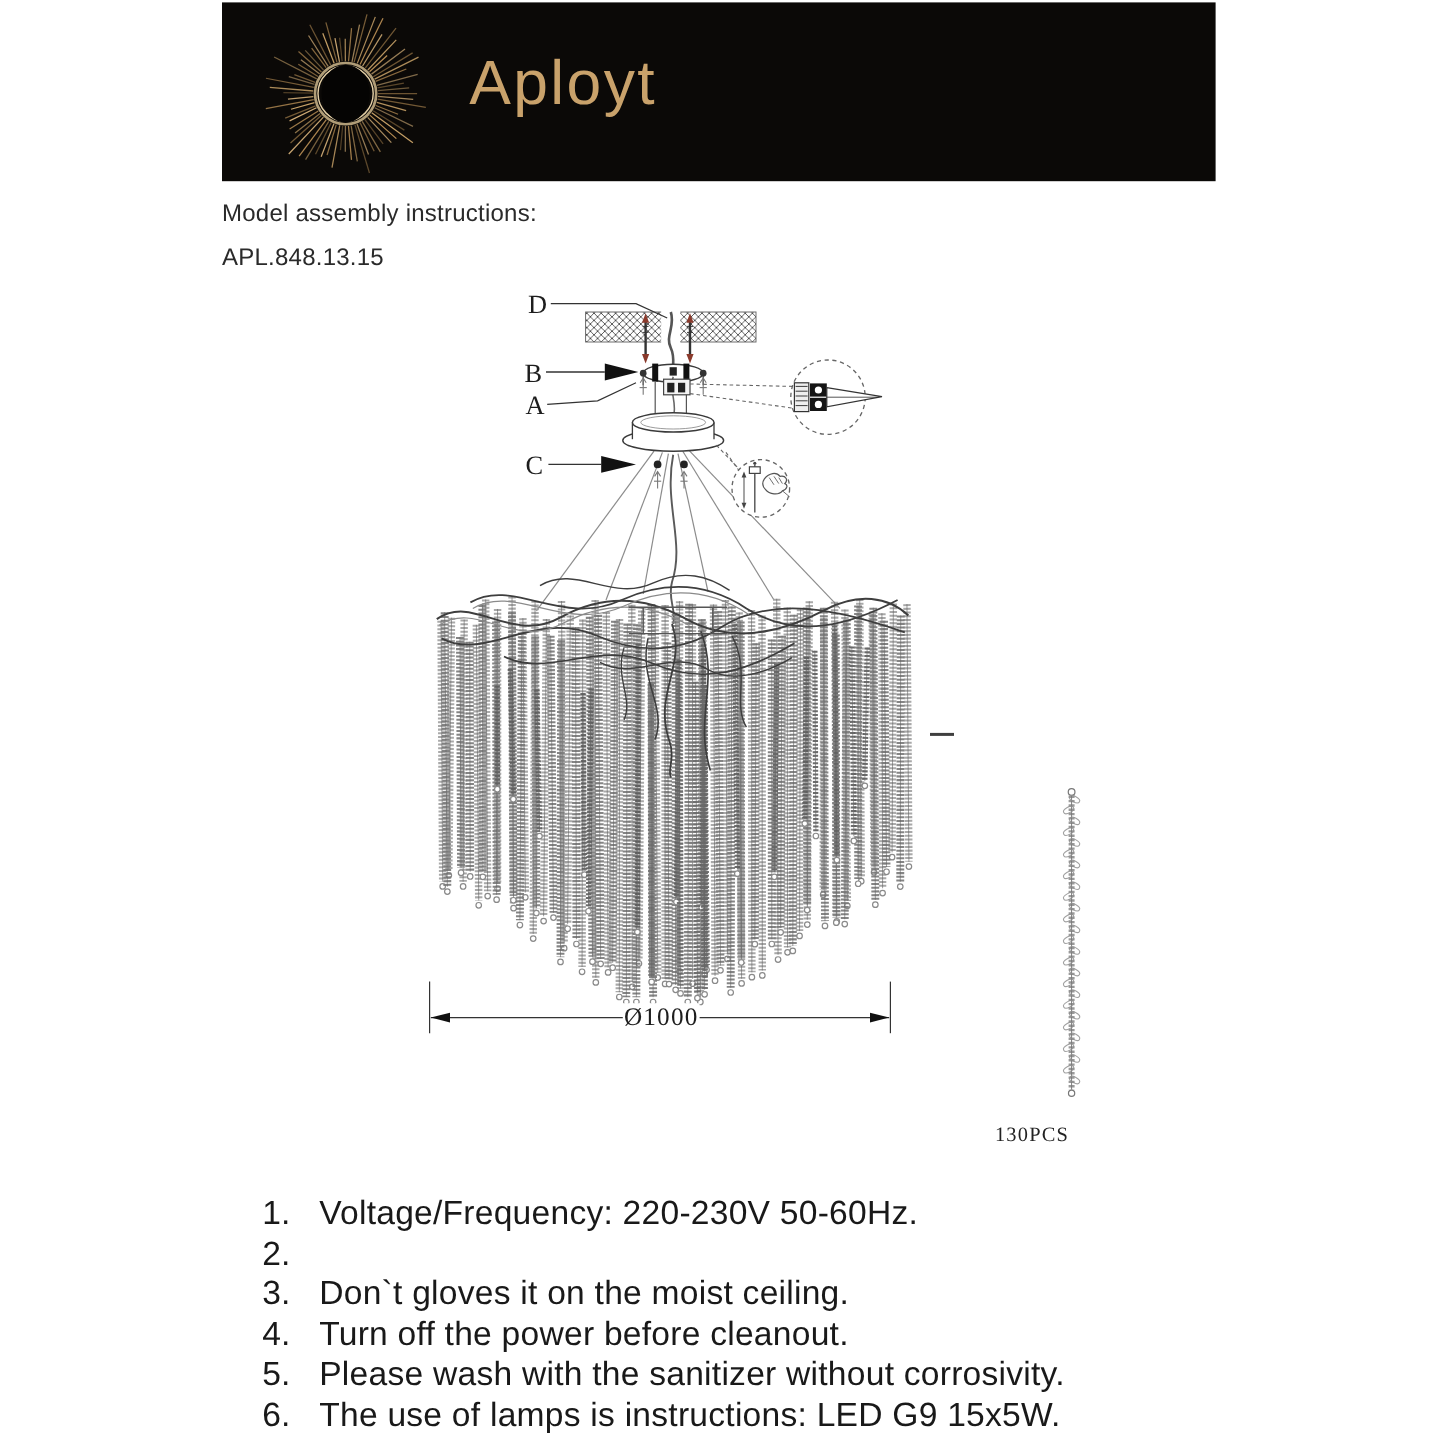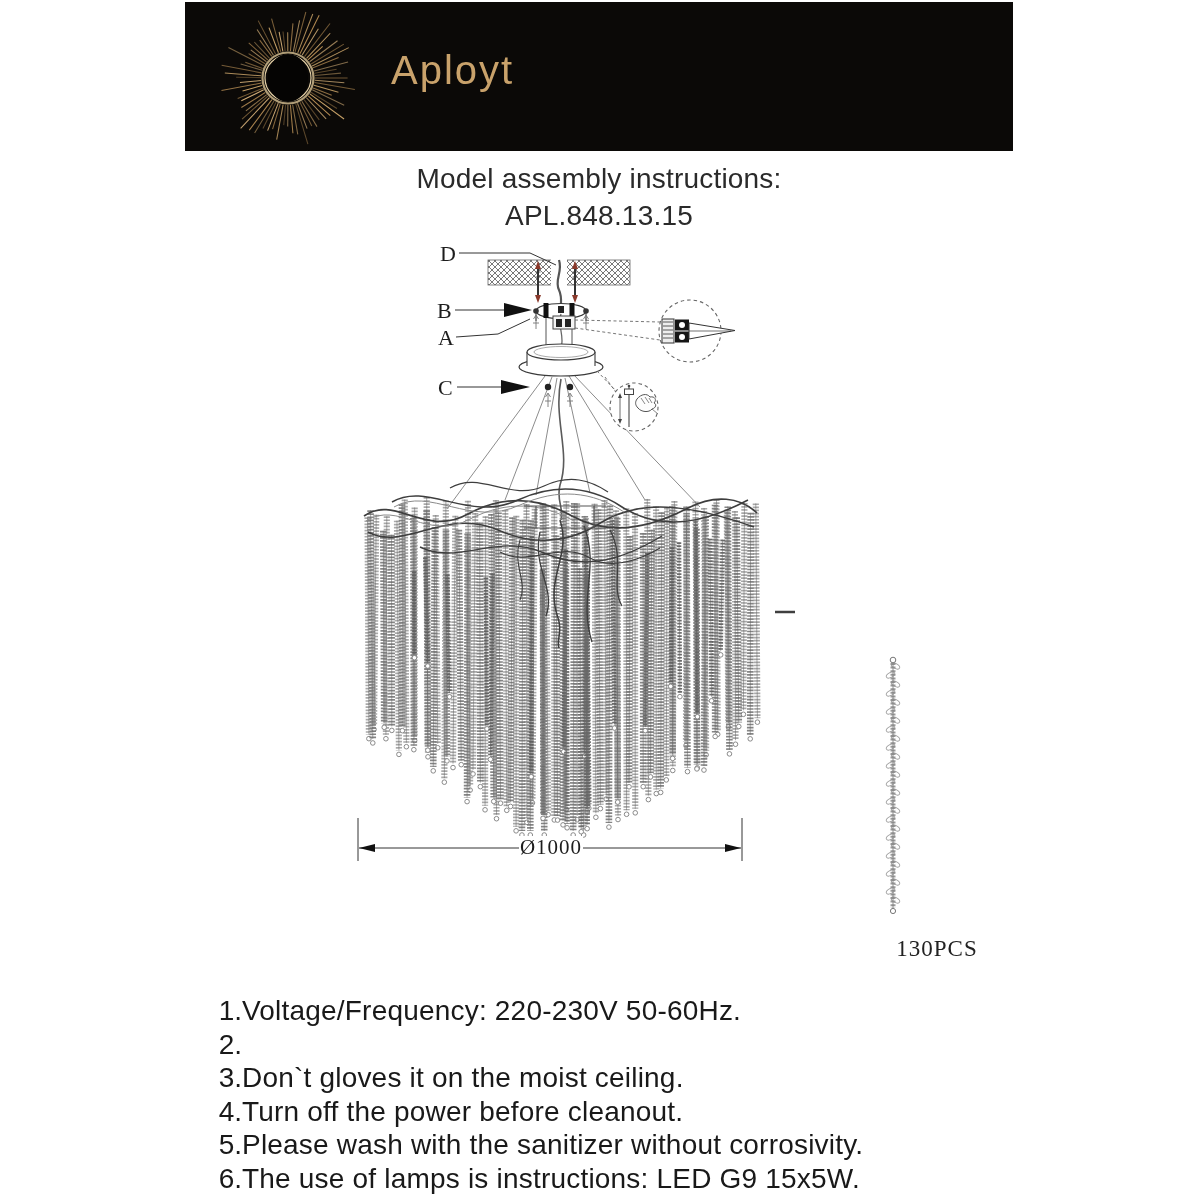--- a/index.html
+++ b/index.html
@@ -1,43 +1,43 @@
 <!DOCTYPE html>
 <html><head>
 <meta charset="utf-8">
 <style>
   html,body{margin:0;padding:0;background:#ffffff;}
   .page{position:relative;width:1200px;height:1200px;background:#ffffff;overflow:hidden;
         font-family:"Liberation Sans",sans-serif;}
 
   
   .banner{position:absolute;left:185px;top:2px;width:828px;height:149px;background:#0b0907;overflow:hidden;}
-  .banner .brand{position:absolute;left:206px;top:40px;font-size:40px;line-height:56px;
+  .banner .brand{position:absolute;left:206px;top:40px;font-size:52px;line-height:56px;
                  color:#c9a26b;letter-spacing:2px;font-weight:400;}
   .banner svg{position:absolute;}
   #logo-svg{left:28px;top:0px;}
   #rays-svg{left:353px;top:0px;}
 
   
-  .title-block{position:absolute;left:185px;top:160px;width:828px;text-align:center;
-               color:#2a2a2a;font-size:28px;line-height:37px;letter-spacing:.2px;}
+  .title-block{position:absolute;left:185px;top:160px;width:828px;
+               color:#2a2a2a;font-size:20px;line-height:37px;letter-spacing:.2px;}
 
   
   #diagram{position:absolute;left:330px;top:235px;}
   #pcs-svg{position:absolute;left:845px;top:645px;}
-  .pcs{position:absolute;left:887px;top:936px;width:100px;text-align:center;
-       font-family:"Liberation Serif",serif;font-size:23px;color:#222;letter-spacing:1px;}
+  .pcs{position:absolute;left:810px;top:936px;width:100px;text-align:center;
+       font-family:"Liberation Serif",serif;font-size:17px;color:#222;letter-spacing:1px;}
   .dlabel{font-family:"Liberation Serif",serif;font-size:22px;fill:#1d1d1d;}
   .dim-text{font-family:"Liberation Serif",serif;font-size:21px;fill:#1d1d1d;letter-spacing:1px;}
 
   
   .instructions{position:absolute;left:204px;top:994px;color:#191919;font-size:28px;line-height:33.5px;}
   .instructions .row{display:flex;}
   .instructions .num{width:38px;text-align:right;flex:0 0 38px;}
-  .instructions .txt{letter-spacing:.2px;}
+  .instructions .txt{margin-left:24px;letter-spacing:.2px;}
 </style>
 </head>
 <body>
 
 <div class="page">
 
   <header class="banner">
     <svg id="logo-svg" width="150" height="149" viewBox="0 0 150 149">
         <line x1="101.99999848874735" y1="75.99096630524387" x2="134.58052650053042" y2="75.9800654696318" stroke="#b98f55" stroke-width="1.05" opacity="0.56"></line>
         <line x1="101.90601282262472" y1="78.2508829353731" x2="131.32669826570876" y2="80.71213645693288" stroke="#d4af78" stroke-width="1.05" opacity="0.75"></line>

